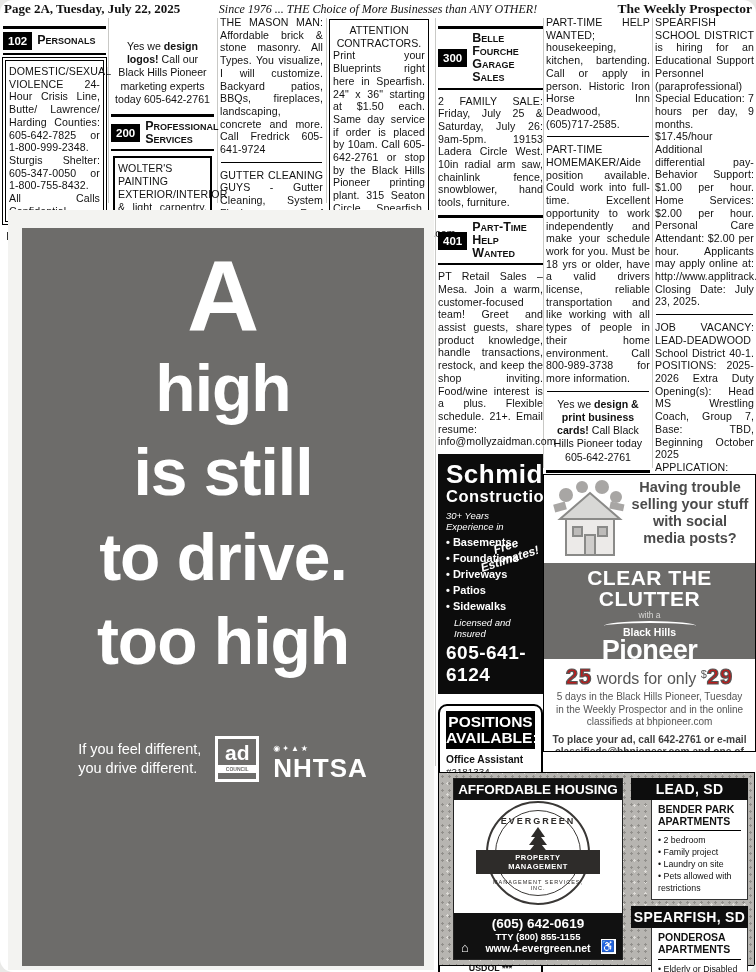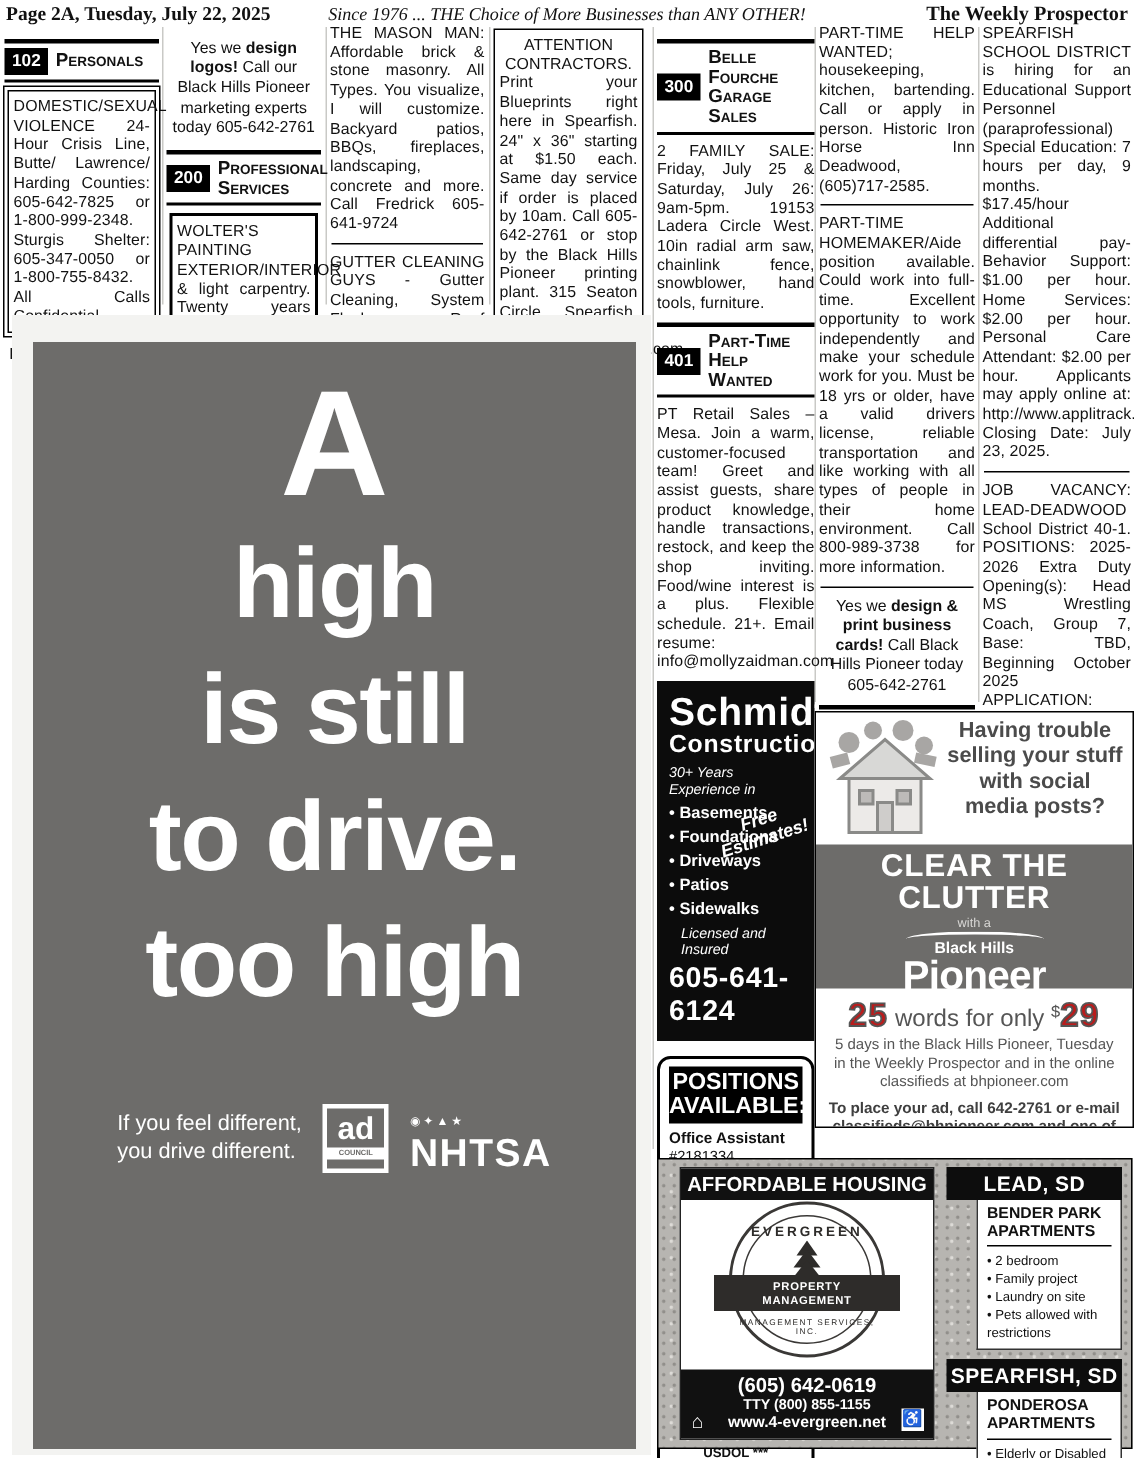--- a/index.html
+++ b/index.html
@@ -1,20 +1,20 @@
 <!DOCTYPE html>
 <html><head>
 <meta charset="utf-8">
 <style>
   * { margin:0; padding:0; box-sizing:border-box; }
   html,body { background:#e9e9e7; }
   .page {
     position:relative; width:756px; height:972px; margin:0 auto;
     background:#ffffff; overflow:hidden;
-    font-family:"Liberation Sans", sans-serif; color:#111;
+    font-family:"Liberation Sans", sans-serif; color:#111;border-radius:13px;
   }
   
   .masthead { position:absolute; left:0; top:0; width:756px; height:18px; padding:1px 4px; }
   .mh-left  { position:absolute; left:4px; top:1px; font-family:"Liberation Serif", serif; font-weight:bold; font-size:13px; }
   .mh-center{ position:absolute; left:50%; transform:translateX(-50%); top:2px; font-family:"Liberation Serif", serif; font-style:italic; font-size:12px; white-space:nowrap; }
   .mh-right { position:absolute; right:4px; top:1px; font-family:"Liberation Serif", serif; font-weight:bold; font-size:13.5px;margin-left:17px; }
   
   .vline { position:absolute; width:1px; background:#c9c9c6; }
   
   .col { position:absolute; }
@@ -128,21 +128,21 @@
 
   <section class="col" style="left:3px; top:20px; width:103px;">
     <div class="cat">
       <span class="cat-num">102</span>
       <span class="cat-label">Personals</span>
     </div>
     <div class="box double ad-text">DOMESTIC/SEXUAL VIOLENCE 24-Hour Crisis Line, Butte/ Lawrence/ Harding Counties: 605-642-7825 or 1-800-999-2348. Sturgis Shelter: 605-347-0050 or 1-800-755-8432. All Calls Confidential.</div>
     <div class="promo">From letter copies to magazines! Call Black Hills Pioneer for all your printing needs</div>
   </section>
 
-  <section class="col" style="left:111px; top:18px; width:103px;">
+  <section class="col" style="left:111px; top:32px; width:103px;">
     <div class="promo"><span>Yes we </span><b>design logos!</b><span> Call our Black Hills Pioneer marketing experts today 605-642-2761</span></div>
     <div class="cat">
       <span class="cat-num">200</span>
       <span class="cat-label">Professional Services</span>
     </div>
     <div class="box thick ad-text">WOLTER'S PAINTING EXTERIOR/INTERIOR &amp; light carpentry. Twenty years experience. Free estimates. No job too big or too small. Love to hear from you! Call Tim at 605-490-7865</div>
   </section>
 
   <section class="col" style="left:220px; top:16px; width:103px;">
     <div class="ad-text">THE MASON MAN: Affordable brick &amp; stone masonry. All Types. You visualize, I will customize. Backyard patios, BBQs, fireplaces, landscaping, concrete and more. Call Fredrick 605-641-9724</div>

